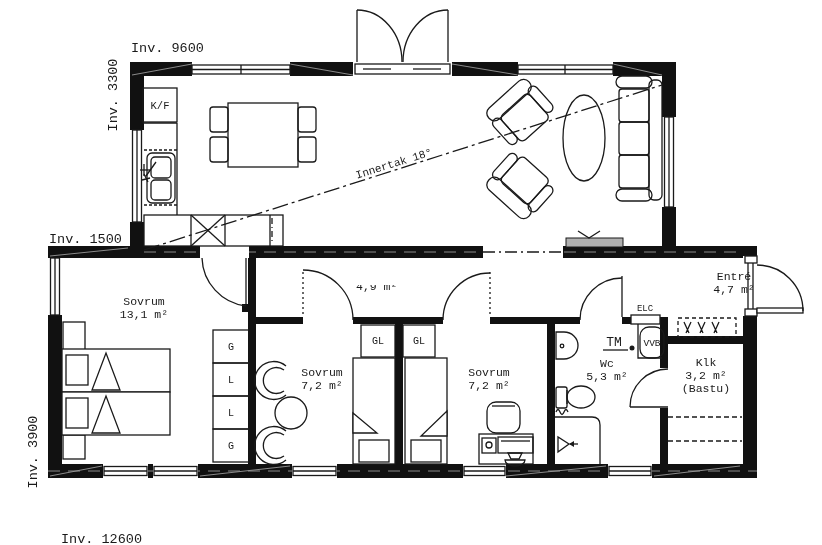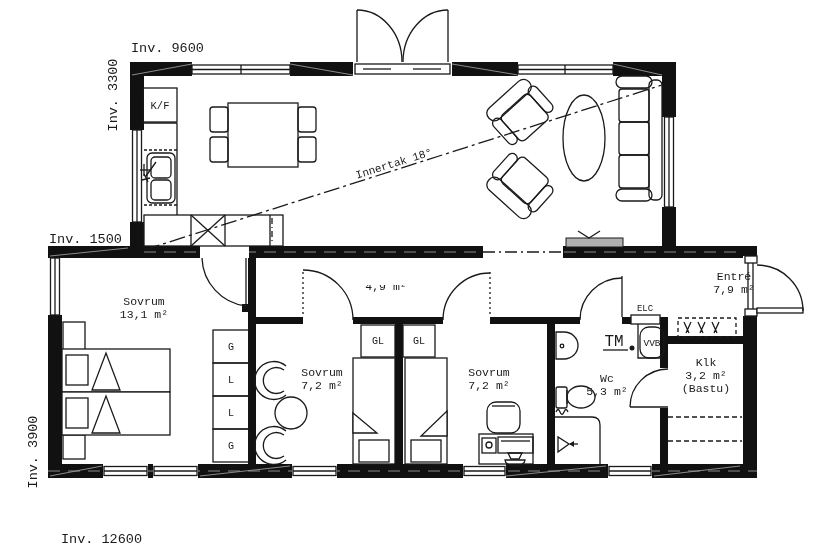--- a/index.html
+++ b/index.html
@@ -9,21 +9,21 @@
   .lbl{position:absolute;white-space:nowrap;font-size:11.5px;line-height:13px;
        text-align:center;transform:translateX(-50%);color:#1a1a1a;}
   .lbl span{display:block;}
   .dim{position:absolute;white-space:nowrap;font-size:13.5px;color:#1a1a1a;}
   .dim-rot{position:absolute;white-space:nowrap;font-size:13.5px;color:#1a1a1a;
            transform:translate(-50%,-50%) rotate(-90deg);}
   .tiny{position:absolute;white-space:nowrap;font-size:10px;color:#1a1a1a;
         transform:translate(-50%,-50%);}
   .rot-ceiling{position:absolute;white-space:nowrap;font-size:11px;line-height:12px;
         text-align:center;transform:translate(-50%,-50%) rotate(-17.5deg);color:#1a1a1a;}
-  .clip-lbl{position:absolute;overflow:hidden;height:8px;width:60px;text-align:center;}
+  .clip-lbl{position:absolute;overflow:hidden;height:8px;width:60px;text-align:left;}
   .clip-lbl span{display:block;margin-top:-5px;font-size:11.5px;}
   
   .w{fill:#111;stroke:none;}
   .ln{fill:none;stroke:#1a1a1a;stroke-width:1.3;}
   .fw{fill:#fff;stroke:#1a1a1a;stroke-width:1.3;}
   .wh{fill:#fff;stroke:none;}
   .gray{fill:none;stroke:#999;stroke-width:0.9;}
 </style>
 </head>
 <body>
@@ -375,41 +375,41 @@
   <div class="lbl" style="left:322px;top:366px;">
     <span>Sovrum</span>
     <span>7,2 m²</span>
   </div>
 
   <div class="lbl" style="left:489px;top:366px;">
     <span>Sovrum</span>
     <span>7,2 m²</span>
   </div>
 
-  <div class="lbl" style="left:607px;top:372px;">
+  <div class="lbl" style="left:607px;top:357px;">
     <span>Wc</span>
     <span>5,3 m²</span>
   </div>
 
   <div class="lbl" style="left:734px;top:270px;">
     <span>Entré</span>
-    <span>7,9 m²</span>
+    <span>4,7 m²</span>
   </div>
 
   <div class="lbl" style="left:706px;top:356px;">
     <span>Klk</span>
     <span>3,2 m²</span>
     <span>(Bastu)</span>
   </div>
 
   <div class="tiny" style="left:378px;top:341px;">GL</div>
   <div class="tiny" style="left:419px;top:341px;">GL</div>
 
   <div class="tiny" style="left:231px;top:347px;">G</div>
   <div class="tiny" style="left:231px;top:380px;">L</div>
   <div class="tiny" style="left:231px;top:413px;">L</div>
   <div class="tiny" style="left:231px;top:446px;">G</div>
 
-  <div class="tiny" style="left:614px;top:342px;font-size:16px;">TM</div>
+  <div class="tiny" style="left:614px;top:342px;font-size:13px;">TM</div>
   <div class="tiny" style="left:652px;top:343px;font-size:9.5px;text-align:right;">VVB</div>
   <div class="tiny" style="left:645px;top:309px;font-size:9px;">ELC</div>
 
 </div>
 
 </body></html>

